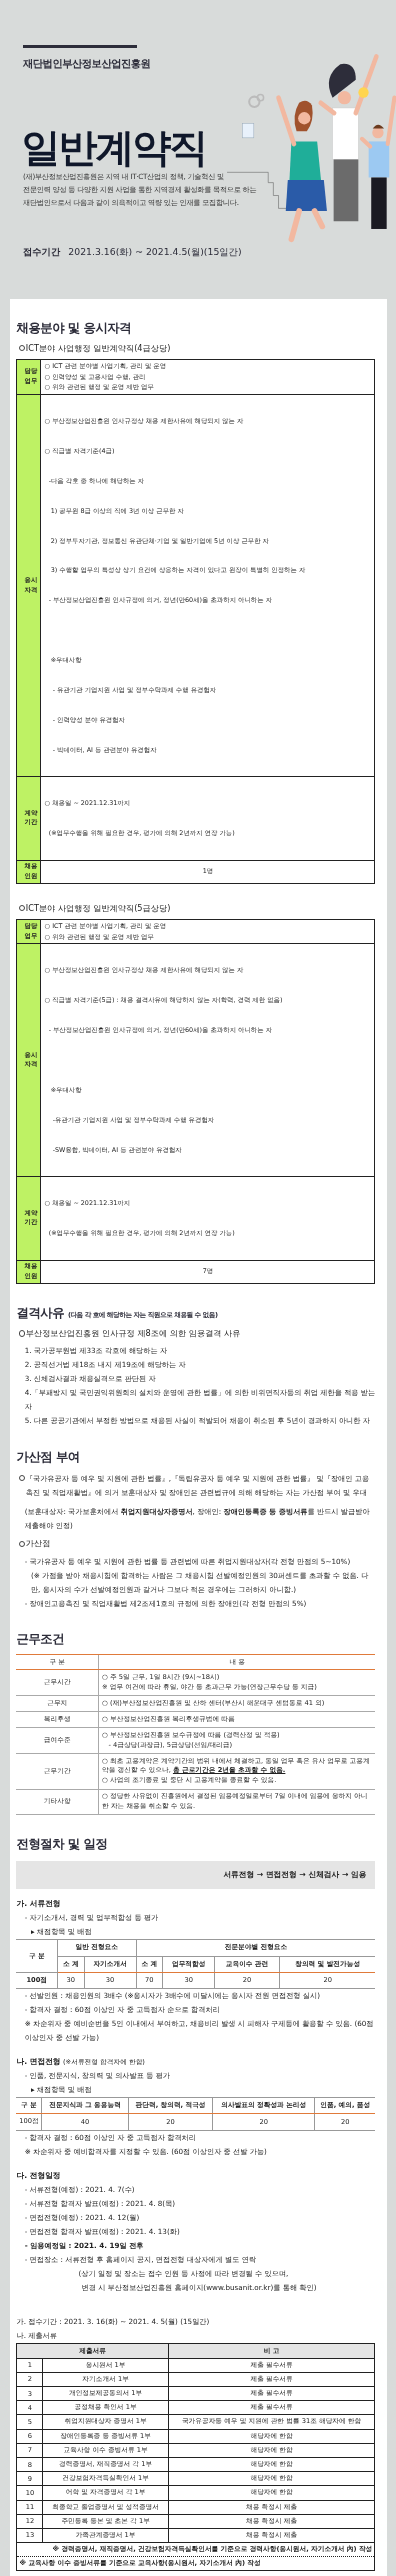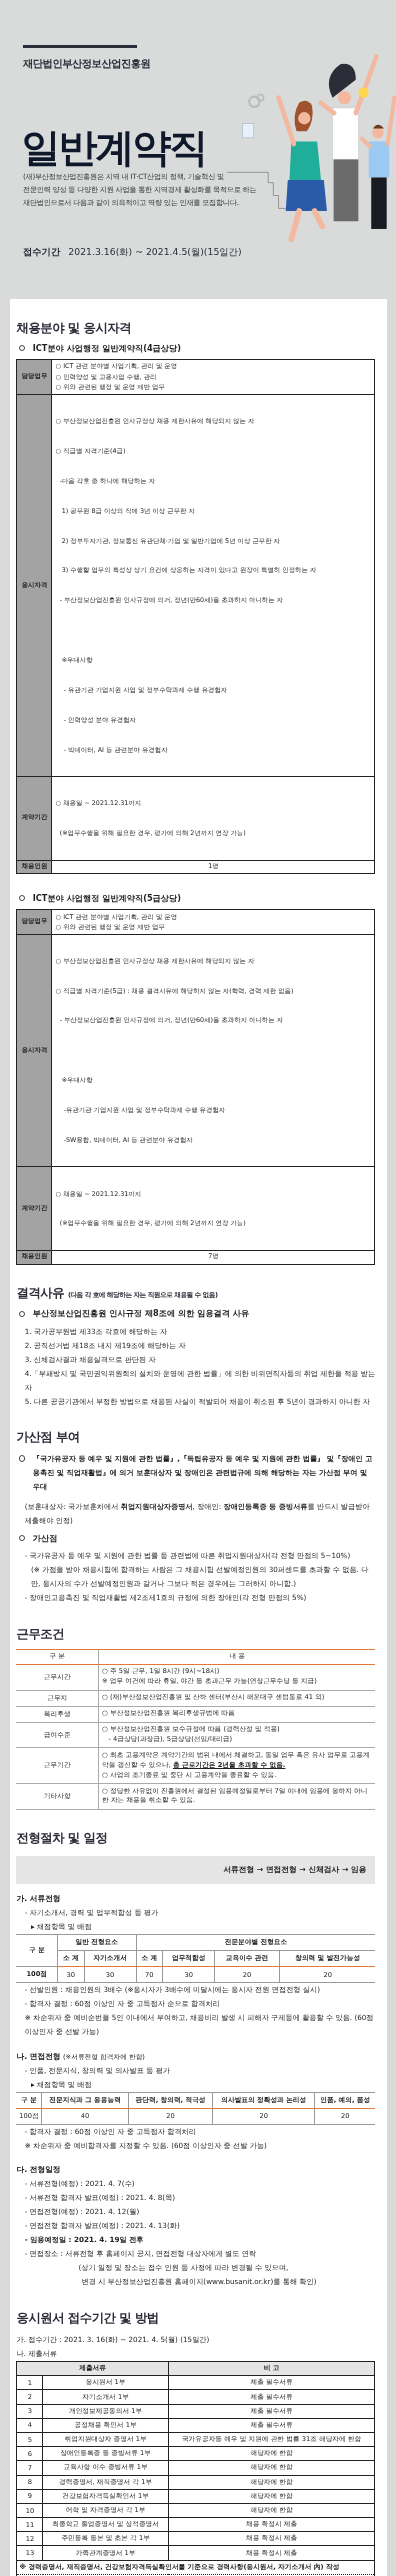--- a/index.html
+++ b/index.html
@@ -8,25 +8,25 @@
   .hero .bar { position: absolute; left: 23px; top: 45px; width: 114px; height: 3.1px; background: #2d2d3a; }
   .hero .org { position: absolute; left: 23px; top: 57px; font-size: 10.3px; font-weight: bold; color: #2d2d3a; letter-spacing: -0.5px; }
   .hero .title { position: absolute; left: 21.6px; top: 124px; font-size: 39px; font-weight: bold; color: #0f172a; line-height: 47px; letter-spacing: -2.1px; }
   .hero .intro { position: absolute; left: 23px; top: 250px; font-size: 7.2px; color: #333; line-height: 13px; letter-spacing: -0.3px; }
   .illus { position: absolute; left: 227px; top: 41px; width: 170px; height: 206px; }
   .period-line { position: absolute; left: 23px; top: 246px; font-size: 9.3px; color: #2d2d3a; }
   .period-line b { font-weight: bold; margin-right: 5.2px; }
   .card { background: #fff; margin: 0 10.3px; padding: 20.6px 11.3px 20.6px 6.2px; }
   h2 { font-size: 12.4px; font-weight: bold; color: #2d2d3a; letter-spacing: -0.5px; margin: 0 0 6.2px 0; }
   h2 small { font-size: 6.7px; font-weight: bold; }
-  .sub { font-size: 8.2px; margin: 5.2px 0 5.2px 2.1px; display: flex; align-items: center; gap: 8px; font-weight: bold; }
+  .sub { font-size: 8.2px; margin: 5.2px 0 5.2px 2.1px; display: flex; align-items: center; gap: 1px; }
   .bullet { display: inline-block; width: 6.2px; height: 6.2px; border: 1.5px solid #444; border-radius: 50%; }
   table { border-collapse: collapse; width: 100%; font-size: 6.4px; }
   .qtable td { border: 0.5px solid #222; padding: 1.5px 3.1px; vertical-align: middle; line-height: 9.8px; }
-  .qtable td.label { background: #a3a3a3; font-weight: bold; width: 35px; text-align: center; }
+  .qtable td.label { background: #bef264; font-weight: bold; width: 24px; text-align: right; }
   .qtable td.center { text-align: center; }
   .lines p { line-height: 10.3px; }
   .section { margin-top: 20.6px; }
   .list p { font-size: 7.2px; line-height: 14px; }
   .indent1 { padding-left: 8.2px; }
   .indent2 { padding-left: 14.4px; }
   .otable th, .otable td { padding: 2.6px 3.1px; font-size: 6.7px; text-align: center; }
   .otable th { border-top: 0.8px solid #e07a3a; border-bottom: 0.8px solid #e07a3a; font-weight: normal; }
   .otable td { border-bottom: 0.5px solid #aaa; }
   .otable td + td, .otable th + th { border-left: 0.5px solid #aaa; }
@@ -325,21 +325,20 @@
     <p class="indent1">- 서류전형 합격자 발표(예정) : 2021. 4. 8(목)</p>
     <p class="indent1">- 면접전형(예정) : 2021. 4. 12(월)</p>
     <p class="indent1">- 면접전형 합격자 발표(예정) : 2021. 4. 13(화)</p>
     <p class="indent1 bold">- 임용예정일 : 2021. 4. 19일 전후</p>
     <p class="indent1">- 면접장소 : 서류전형 후 홈페이지 공지, 면접전형 대상자에게 별도 연락</p>
     <p style="padding-left:62px;">(상기 일정 및 장소는 접수 인원 등 사정에 따라 변경될 수 있으며,</p>
     <p style="padding-left:65px;">변경 시 부산정보산업진흥원 홈페이지(www.busanit.or.kr)를 통해 확인)</p>
   </section>
 
   <section class="section list">
-    <h2>응시원서 접수기간 및 방법</h2>
     <p>가. 접수기간 : 2021. 3. 16(화) ~ 2021. 4. 5(월) (15일간)</p>
     <p>나. 제출서류</p>
     <table class="doctable">
       <tbody>
           <tr>
         <th colspan="2">제출서류</th>
         <th>비 고</th>
       </tr>
       <tr>
             <td style="width:26px;">1</td>
@@ -400,21 +399,21 @@
             <td>12</td>
             <td>주민등록 등본 및 초본 각 1부</td>
             <td>채용 확정시 제출</td>
           </tr>
       <tr>
             <td>13</td>
             <td>가족관계증명서 1부</td>
             <td>채용 확정시 제출</td>
           </tr>
       <tr>
-            <td colspan="3" class="note" style="border-bottom:0.5px dotted #222;">※ 경력증명서, 재직증명서, 건강보험자격득실확인서를 기준으로 경력사항(응시원서, 자기소개서 內) 작성</td>
+            <td colspan="3" class="note" style="border-bottom:0.5px dotted #222;text-align:right;">※ 경력증명서, 재직증명서, 건강보험자격득실확인서를 기준으로 경력사항(응시원서, 자기소개서 內) 작성</td>
           </tr>
       <tr>
             <td colspan="3" class="note" style="border-top:none;">※ 교육사항 이수 증빙서류를 기준으로 교육사항(응시원서, 자기소개서 內) 작성</td>
           </tr>
     </tbody>
       </table>
 
     <div style="margin-top:6.2px;">
       <p>다. 접수방법 : 이메일접수(recruit@busanit.or.kr, 마감일 13:00까지 도착분에 한함)</p>
 

